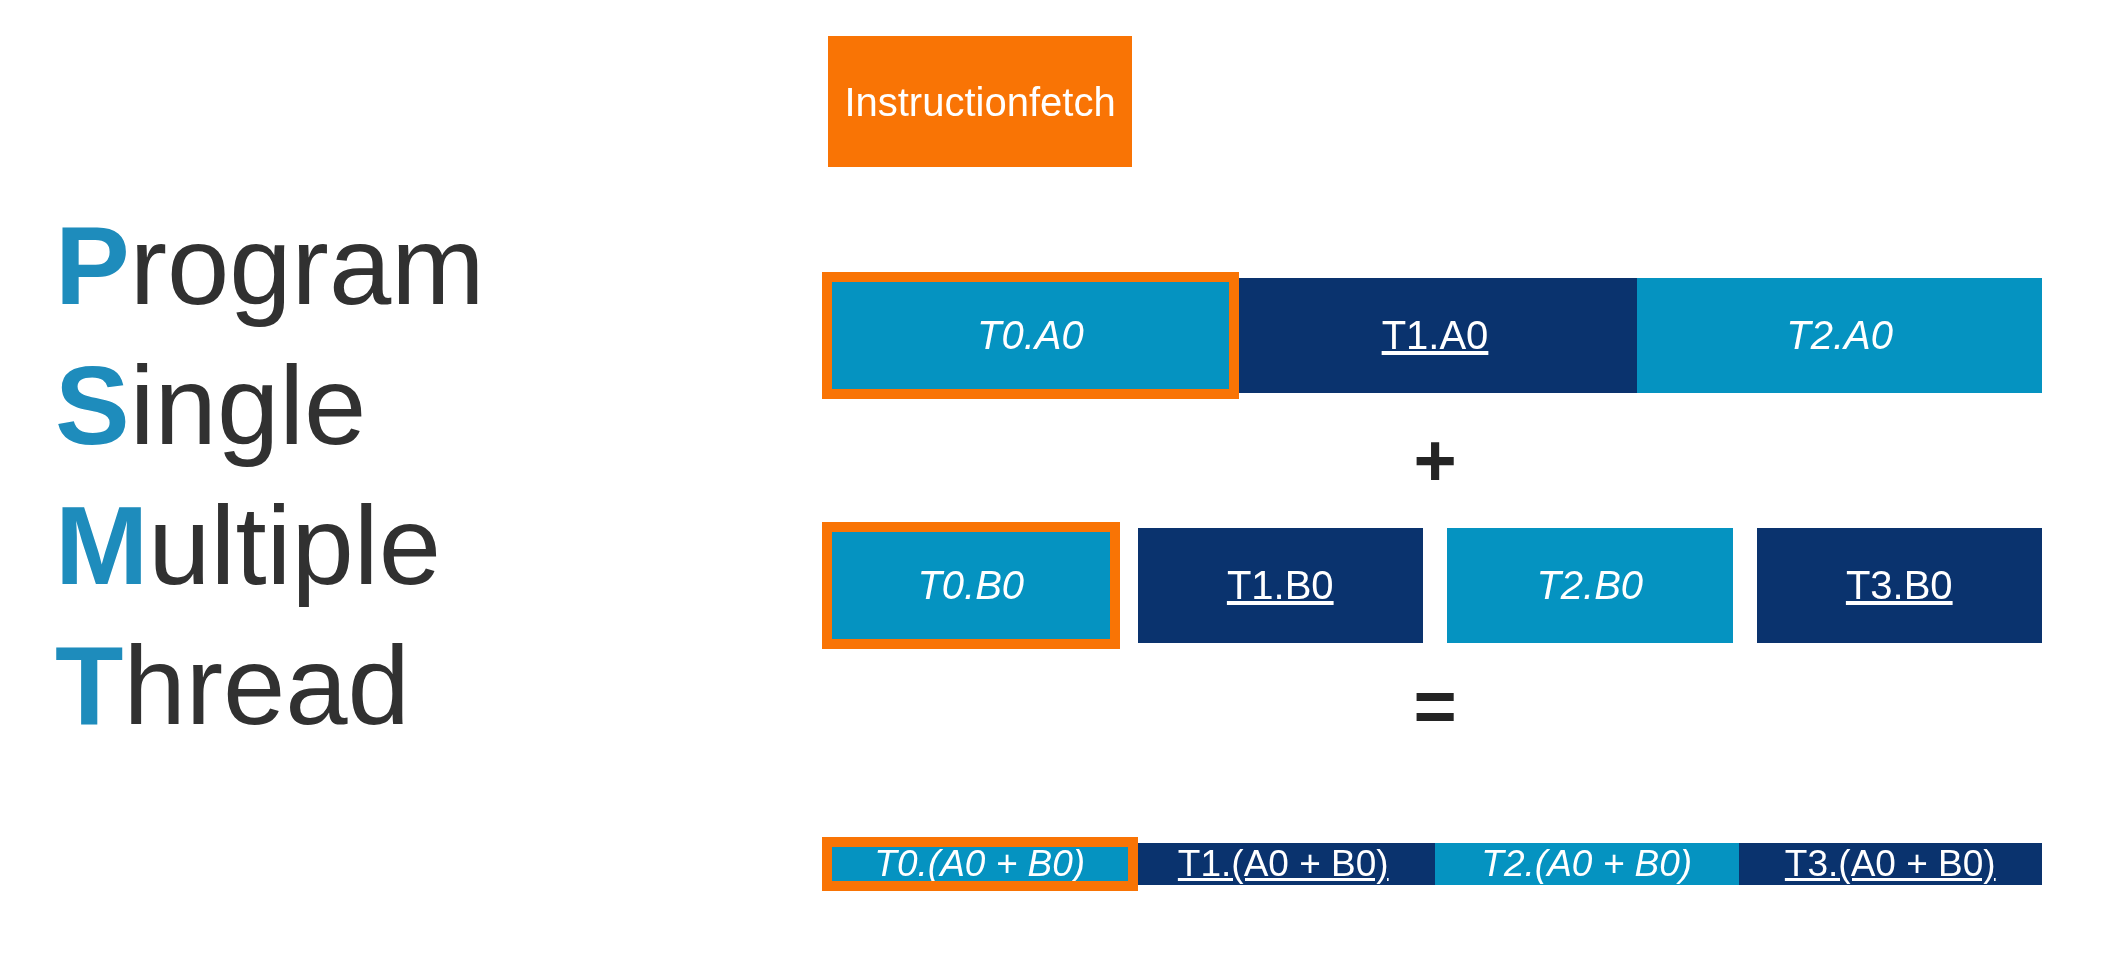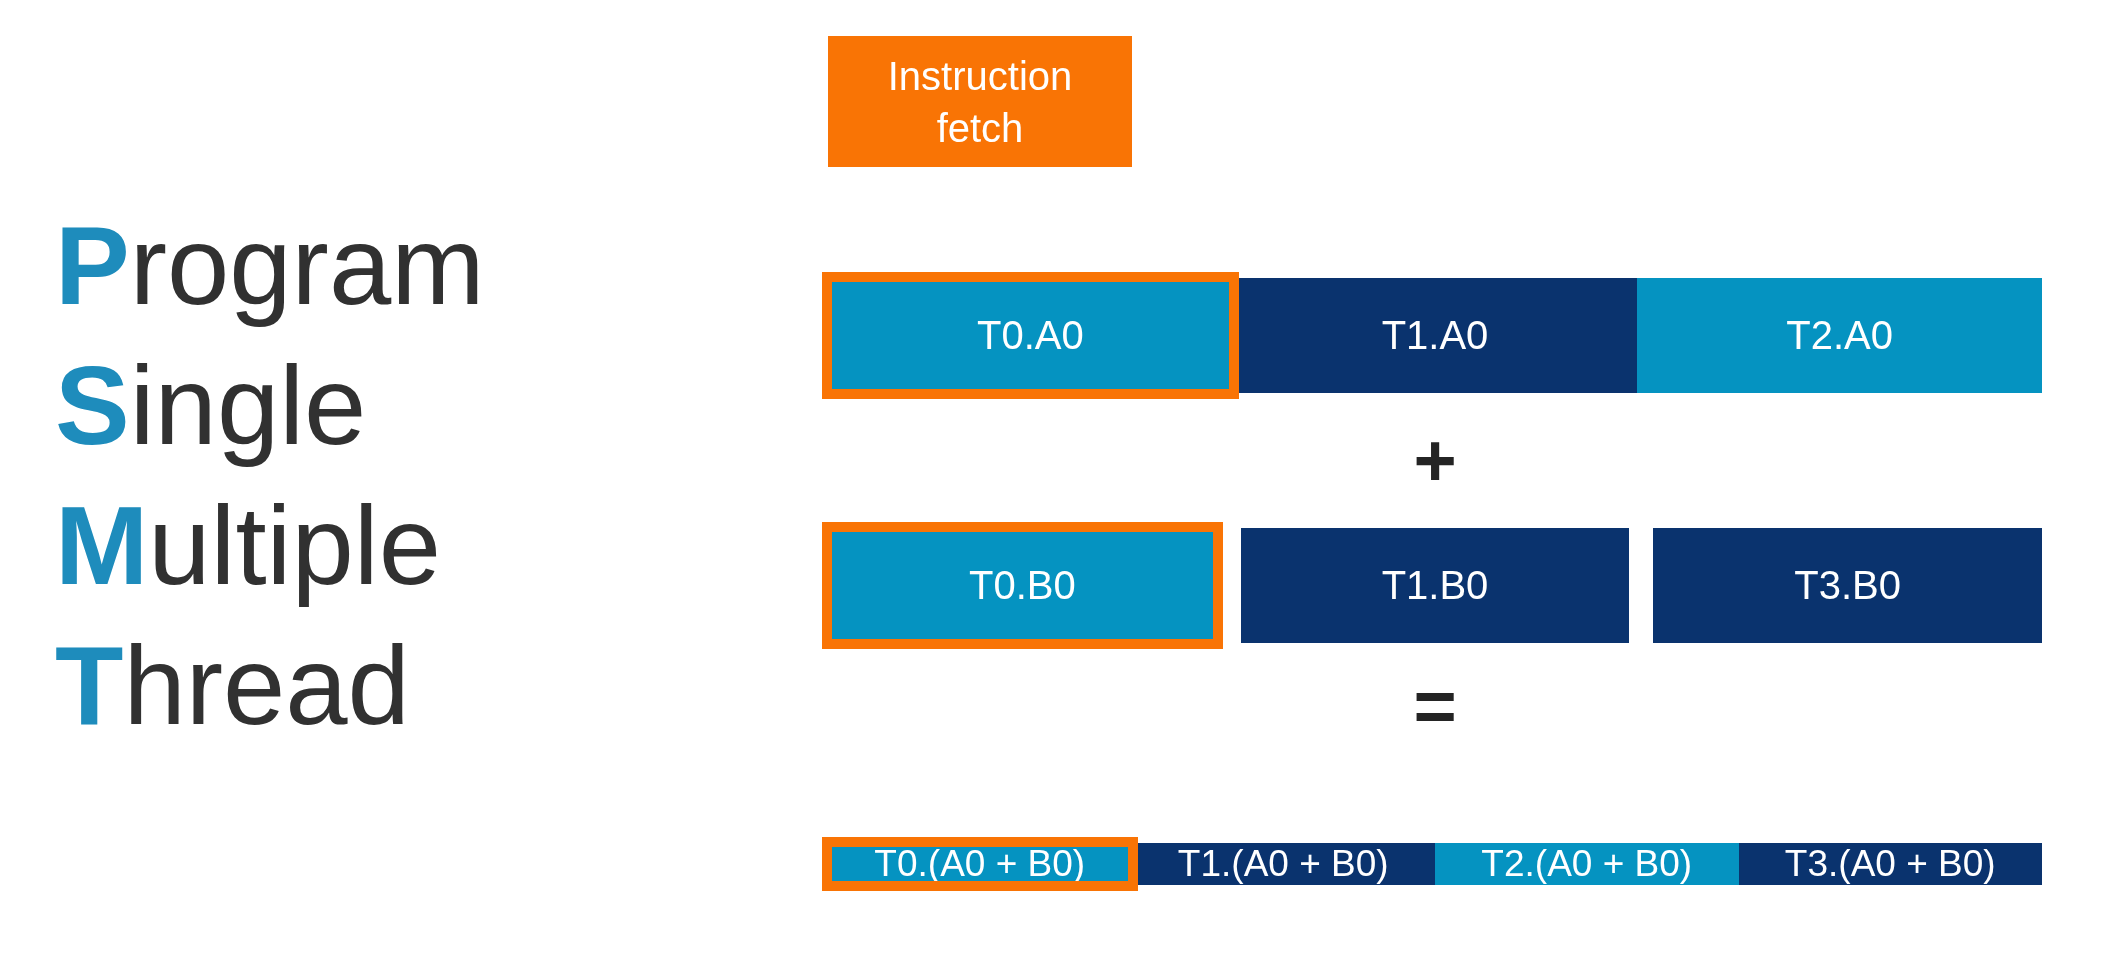--- a/index.html
+++ b/index.html
@@ -44,21 +44,20 @@
   }
   .fetch-box {
     position: absolute;
     left: 0;
     top: 36px;
     width: 304px;
     height: 131px;
     background: var(--orange, #F97405);
     color: #ffffff;
     display: flex;
-    flex-direction: column;
     align-items: center;
     justify-content: center;
     font-size: 40px;
     line-height: 52px;
     text-align: center;
   }
   .vec-row {
     position: absolute;
     left: 0;
     width: 1214px;
@@ -71,22 +70,22 @@
   .cell {
     flex: 1 1 0;
     display: flex;
     align-items: center;
     justify-content: center;
     color: var(--cell-text, #ffffff);
     font-size: 40px;
     white-space: nowrap;
   }
   .row-r .cell { font-size: 37px; }
-  .cell.light { background: var(--cell-blue, #0593C1); }
-  .cell.dark  { background: var(--cell-navy, #0A336E); }
+  .cell.light { background: var(--cell-blue, #0593C1); font-style: italic; }
+  .cell.dark  { background: var(--cell-navy, #0A336E); text-decoration: underline; }
   .cell.fetched {
     position: relative;
     z-index: 2;
     outline: 10px solid var(--orange, #F97405);
     outline-offset: -4px;
   }
   .op {
     position: absolute;
     left: 0;
     width: 1214px;
@@ -132,20 +131,21 @@
       <div class="cell light fetched">T0.A0</div>
       <div class="cell dark">T1.A0</div>
       <div class="cell light">T2.A0</div>
     </div>
 
     <div class="op op-plus">+</div>
 
     <div class="vec-row row-b">
       <div class="cell light fetched">T0.B0</div>
       <div class="cell dark">T1.B0</div>
+      <div class="cell light">T2.B0</div>
       <div class="cell dark">T3.B0</div>
     </div>
 
     <div class="op op-equals">=</div>
 
     <div class="vec-row row-r">
       <div class="cell light fetched">T0.(A0 + B0)</div>
       <div class="cell dark">T1.(A0 + B0)</div>
       <div class="cell light">T2.(A0 + B0)</div>
       <div class="cell dark">T3.(A0 + B0)</div>

